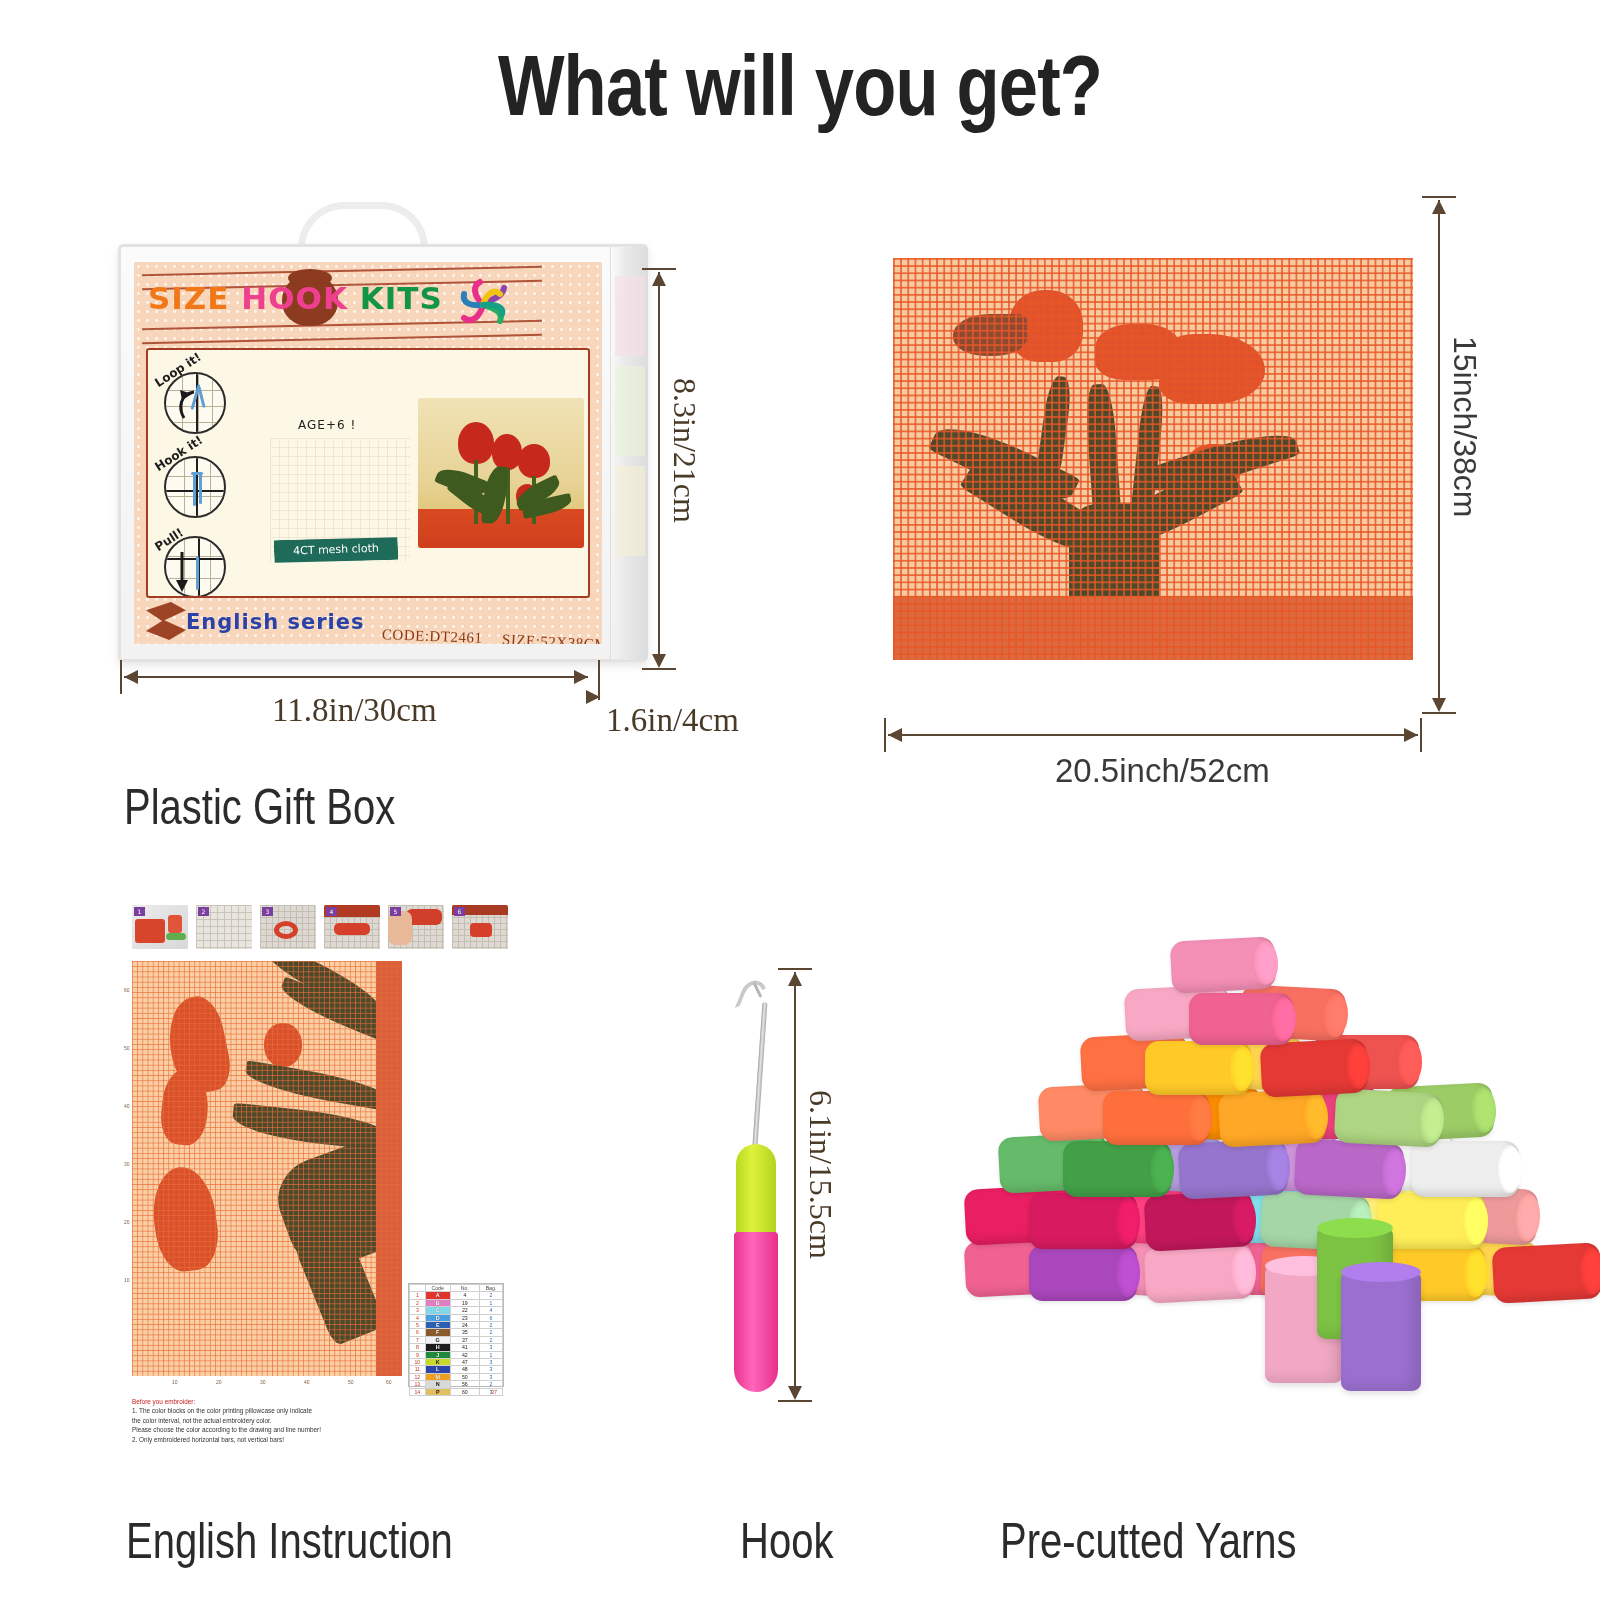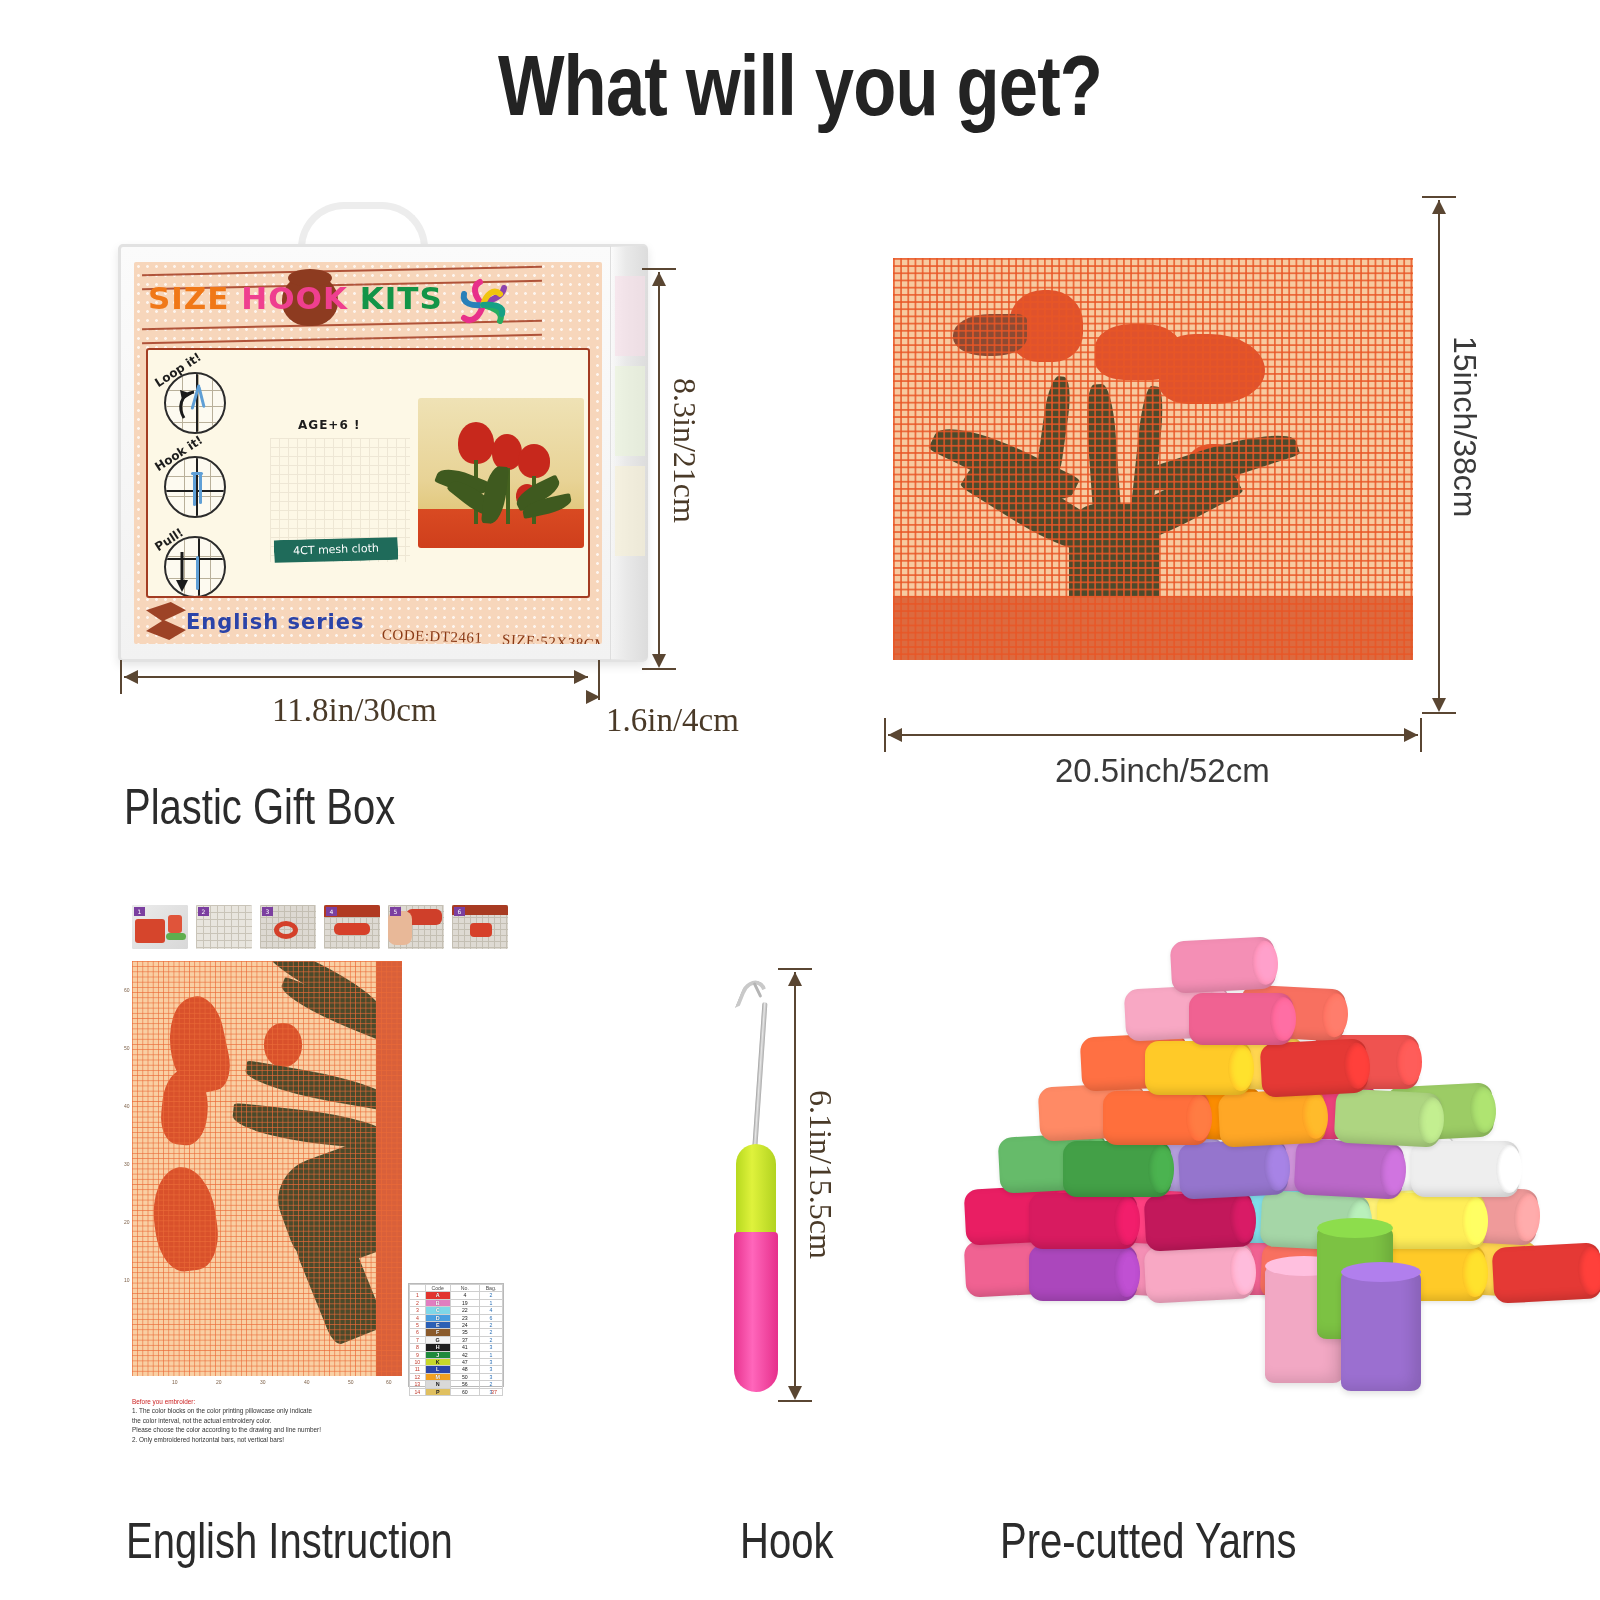--- a/index.html
+++ b/index.html
@@ -90,21 +90,21 @@
   .step-circle .gv { position:absolute; top:0; height:100%; width:1px; background:#b9b09a; }
   .step-circle .axis-h { position:absolute; left:0; top:50%; width:100%; height:2px; background:#1e1e1e; }
   .step-circle .axis-v { position:absolute; left:50%; top:0; width:2px; height:100%; background:#1e1e1e; }
   .step-circle .yarn { position:absolute; width:3px; background:#5f9fd6; border-radius:2px; }
   .step-lbl {
     position:absolute; font-size:12px; font-weight:bold; color:#1d1d1d;
     font-family:"DejaVu Sans", sans-serif; transform:rotate(-33deg);
     transform-origin:left bottom; white-space:nowrap;
   }
   #age-txt {
-    position:absolute; left:150px; top:68px; font-size:12px; font-weight:bold;
+    position:absolute; left:150px; top:68px; font-size:12px; font-weight:normal;
     color:#1d1d1d; font-family:"DejaVu Sans", sans-serif; letter-spacing:1px;
   }
   #mesh-swatch {
     position:absolute; left:122px; top:88px; width:140px; height:124px;
     background-image:linear-gradient(#e9e2cf 1px, transparent 1px),
                      linear-gradient(90deg,#e9e2cf 1px, transparent 1px);
     background-size:9px 9px; opacity:.75;
   }
   #mesh-banner {
     position:absolute; left:126px; top:188px; width:124px; height:24px;

